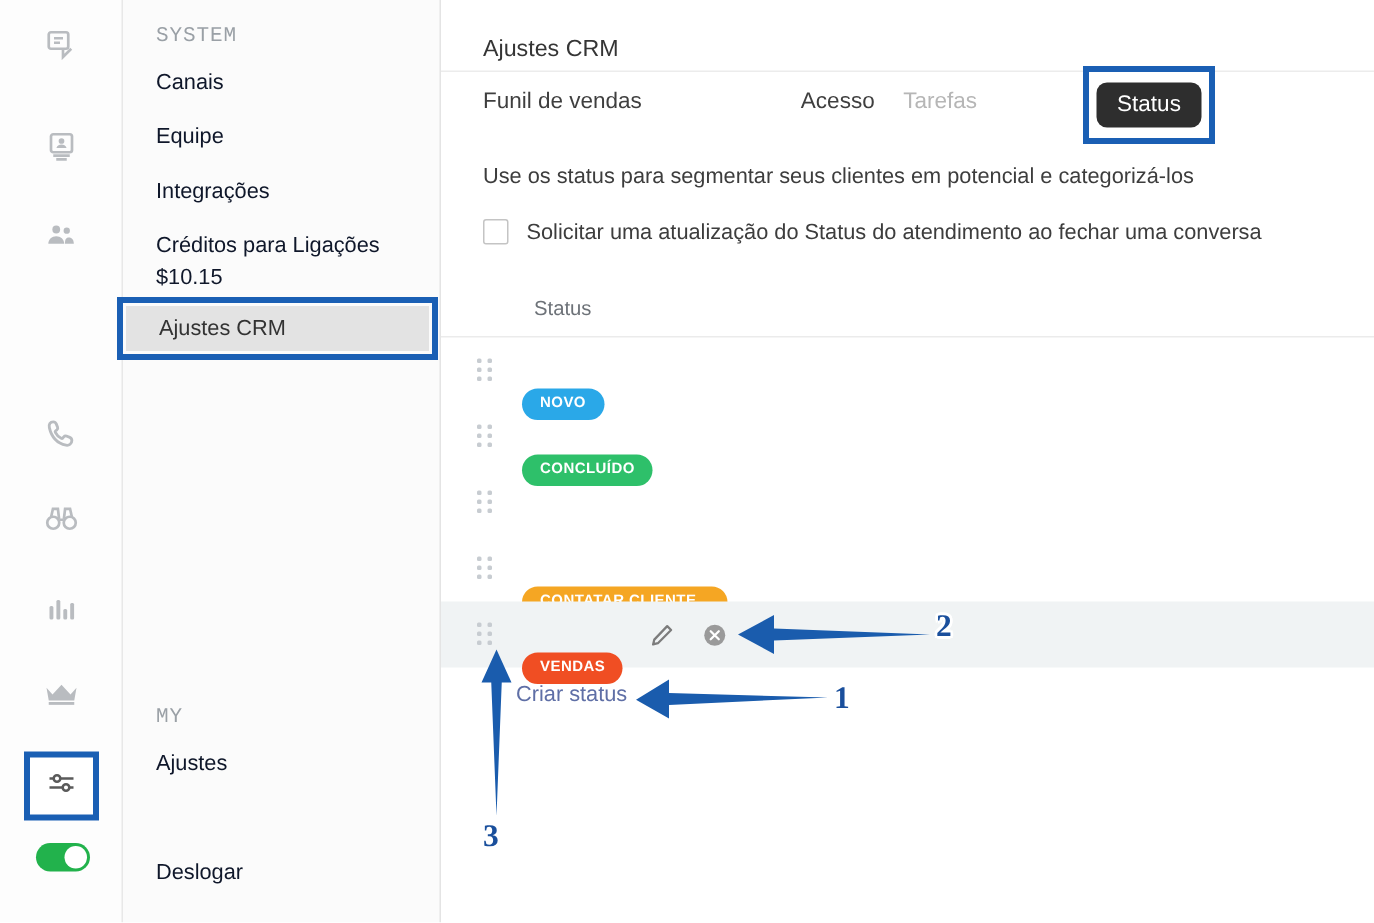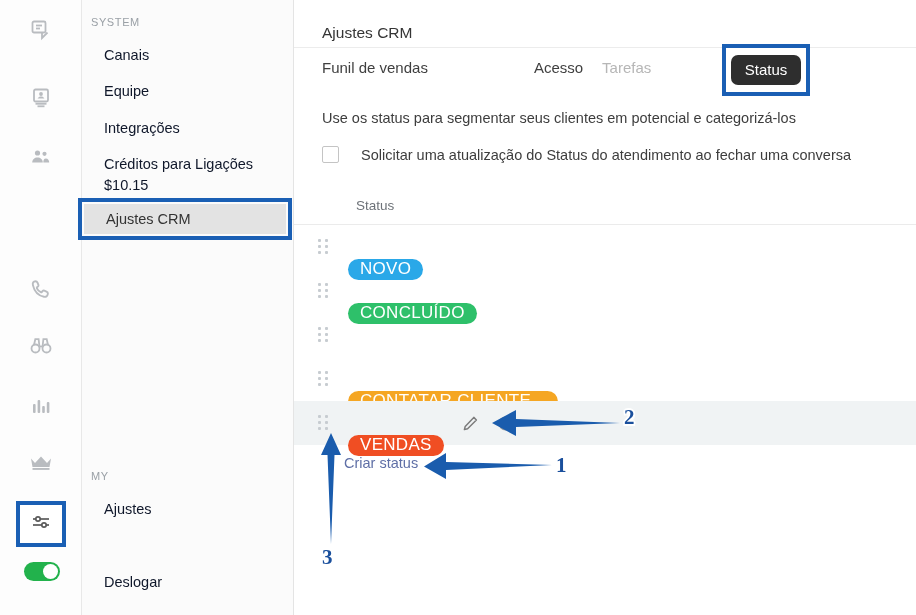--- a/index.html
+++ b/index.html
@@ -59,23 +59,23 @@
 
   
   .sidebar {
     width: 212px; height: 615px;
     background: #fbfbfb;
     border-right: 1px solid #e4e4e4;
     position: relative;
     flex: 0 0 212px;
   }
   .side-section {
-    position: absolute; left: 9px;
-    font-size: 11px; letter-spacing: .6px;
-    color: #9aa0a6; text-transform: uppercase;
+    position: absolute; left: 22px;
+    font-size: 14px; letter-spacing: .6px;
+    color: #9aa0a6; text-transform: uppercase; font-family: Liberation Mono, monospace;
   }
   .side-item {
     position: absolute; left: 0; width: 212px;
     padding: 0 22px;
     font-size: 14.5px; color: #0f172a;
     line-height: 20px;
     white-space: nowrap;
   }
   .side-item.two-line { line-height: 21px; }
 
@@ -154,21 +154,21 @@
     display: flex; align-items: center;
   }
   .checkbox {
     width: 17px; height: 17px;
     border: 1px solid #c4c4c4;
     border-radius: 2px;
     background: #ffffff;
     flex: 0 0 17px;
   }
   .check-label {
-    margin-left: 22px;
+    margin-left: 12px;
     font-size: 14.5px; color: #3d3d3d;
     white-space: nowrap;
   }
 
   .table-head {
     position: absolute; left: 62px; top: 198px;
     font-size: 13.5px; color: #6d7278;
   }
   .table-rule {
     position: absolute; left: 0; top: 224px;
@@ -194,22 +194,22 @@
   }
   .drag-handle i {
     display: block; width: 3px; height: 3px;
     background: #c7ccd1; border-radius: 1px;
   }
 
   .pill {
     margin-left: 20px;
     border-radius: 11px;
     color: #ffffff;
-    font-size: 17px;
-    font-weight: normal;
+    font-size: 10px;
+    font-weight: bold;
     letter-spacing: .3px;
     padding: 4px 12px 5px;
     line-height: 12px;
     white-space: nowrap;
     margin-top: 44px;
   }
 
   .row-actions { display: flex; align-items: center; margin-left: 18px; gap: 18px; }
   .act-icon { color: #7c7c7c; display: flex; }
   .act-icon.del { color: #9a9a9a; }

